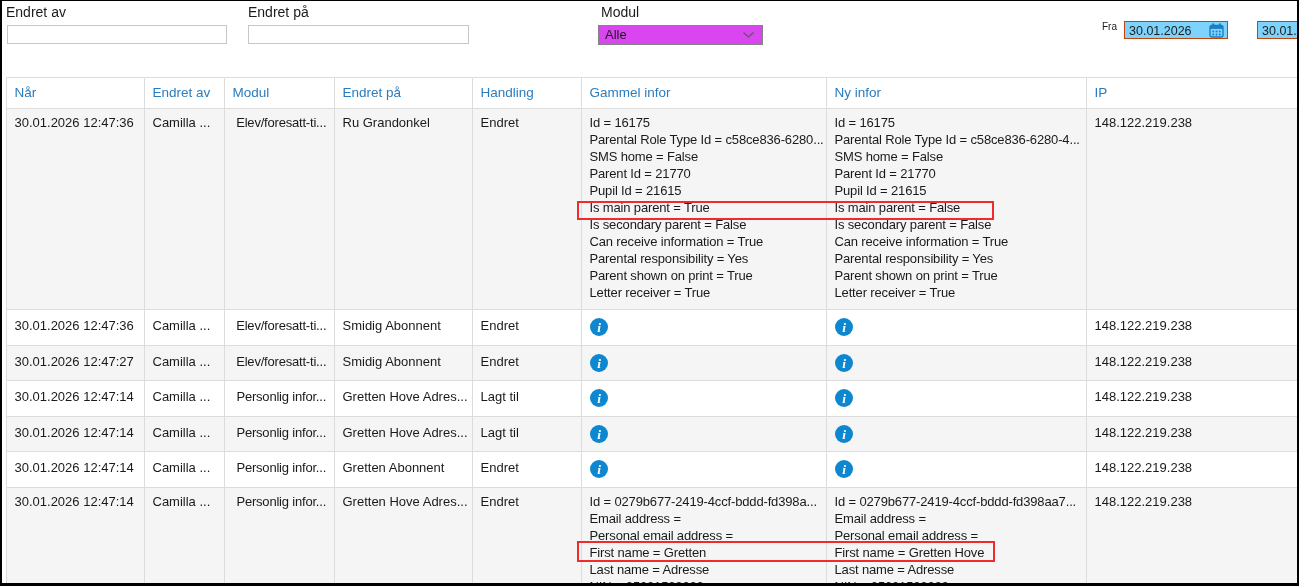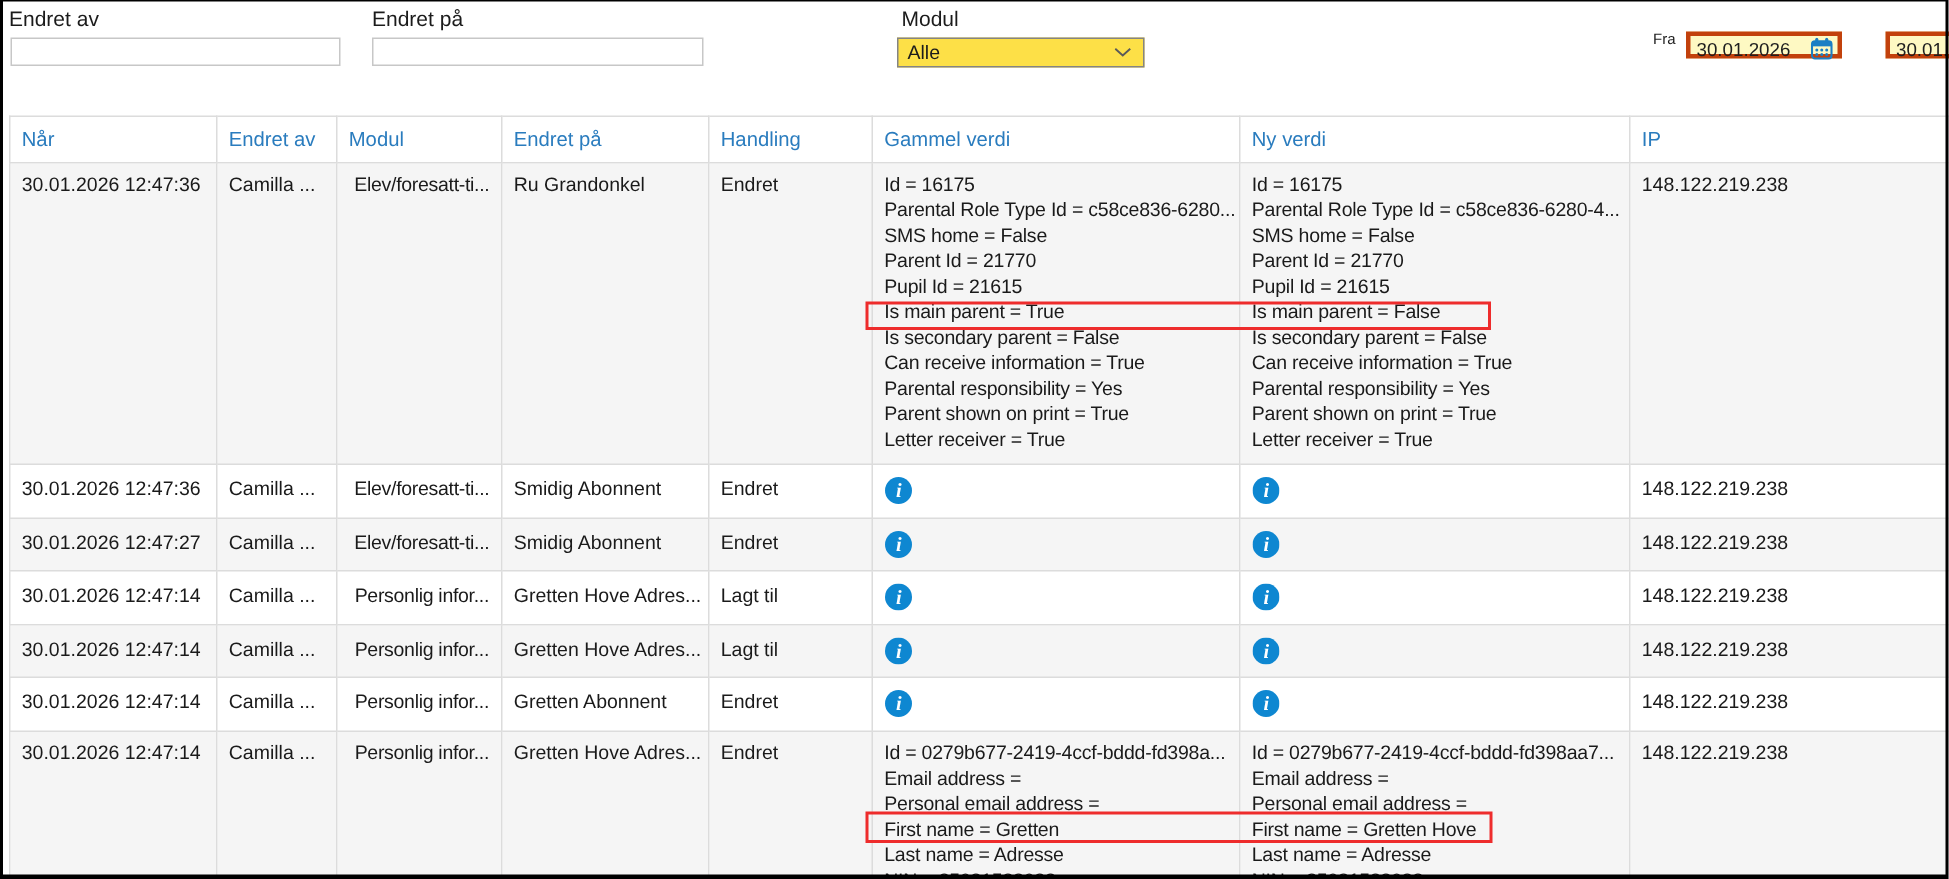--- a/index.html
+++ b/index.html
@@ -4,24 +4,24 @@
 <style>
   * { margin:0; padding:0; box-sizing:border-box; }
   html,body { width:1299px; height:586px; overflow:hidden; background:#ffffff;
     font-family:"Liberation Sans", sans-serif; }
   .frame { position:absolute; left:0; top:0; width:1299px; height:586px;
     border-left:2px solid #000; border-top:1px solid #000;
     border-right:2px solid #000; border-bottom:3px solid #000;
     z-index:60; pointer-events:none; }
   .lbl { position:absolute; font-size:14px; color:#1b1b1b; }
   .inp { position:absolute; border:1px solid #c7c7c7; background:#fff; }
-  .sel { position:absolute; border:1px solid #848484; background:#fde047;
+  .sel { position:absolute; border:1px solid #848484; background:#d946ef;
     font-size:13px; color:#1b1b1b; }
   .blbl { position:absolute; font-size:10px; font-weight:normal; color:#1b1b1b; }
-  .dinp { position:absolute; border:3px solid #c2410c; background:#fef9c3;
+  .dinp { position:absolute; border:1px solid #c2410c; background:#7dd3fc;
     font-size:13px; color:#1f1f1f; }
   table { position:absolute; left:6px; top:77px; width:1293px;
     border-collapse:collapse; table-layout:fixed;
     font-size:13px; color:#1a1a1a; }
   th, td { border:1px solid #dcdcdc; vertical-align:top; text-align:left;
     padding:7px 4px 0 7.5px; line-height:17px; font-weight:normal;
     overflow:hidden; white-space:nowrap; }
   th { color:#2a7cbe; font-size:13.5px; padding-top:6px; }
   td.vc { letter-spacing:-0.15px; }
   td.mc { letter-spacing:-0.2px;text-align:center; }
@@ -73,22 +73,22 @@
     <col style="width:260px">
       <col style="width:213px">
   </colgroup>
   <tbody>
       <tr style="height:31px;">
     <th>Når</th>
         <th>Endret av</th>
         <th>Modul</th>
         <th>Endret på</th>
     <th>Handling</th>
-        <th>Gammel verdi</th>
-        <th>Ny verdi</th>
+        <th>Gammel infor</th>
+        <th>Ny infor</th>
         <th>IP</th>
   </tr>
   <tr class="g pt5" style="height:201px;">
     <td>30.01.2026 12:47:36</td>
     <td>Camilla ...</td>
     <td class="mc">Elev/foresatt-ti...</td>
     <td>Ru Grandonkel</td>
     <td>Endret</td>
     <td class="vc">Id = 16175<br>Parental Role Type Id = c58ce836-6280...<br>SMS home = False<br>Parent Id = 21770<br>Pupil Id = 21615<br>Is main parent = True<br>Is secondary parent = False<br>Can receive information = True<br>Parental responsibility = Yes<br>Parent shown on print = True<br>Letter receiver = True</td>
     <td class="vc">Id = 16175<br>Parental Role Type Id = c58ce836-6280-4...<br>SMS home = False<br>Parent Id = 21770<br>Pupil Id = 21615<br>Is main parent = False<br>Is secondary parent = False<br>Can receive information = True<br>Parental responsibility = Yes<br>Parent shown on print = True<br>Letter receiver = True</td>

